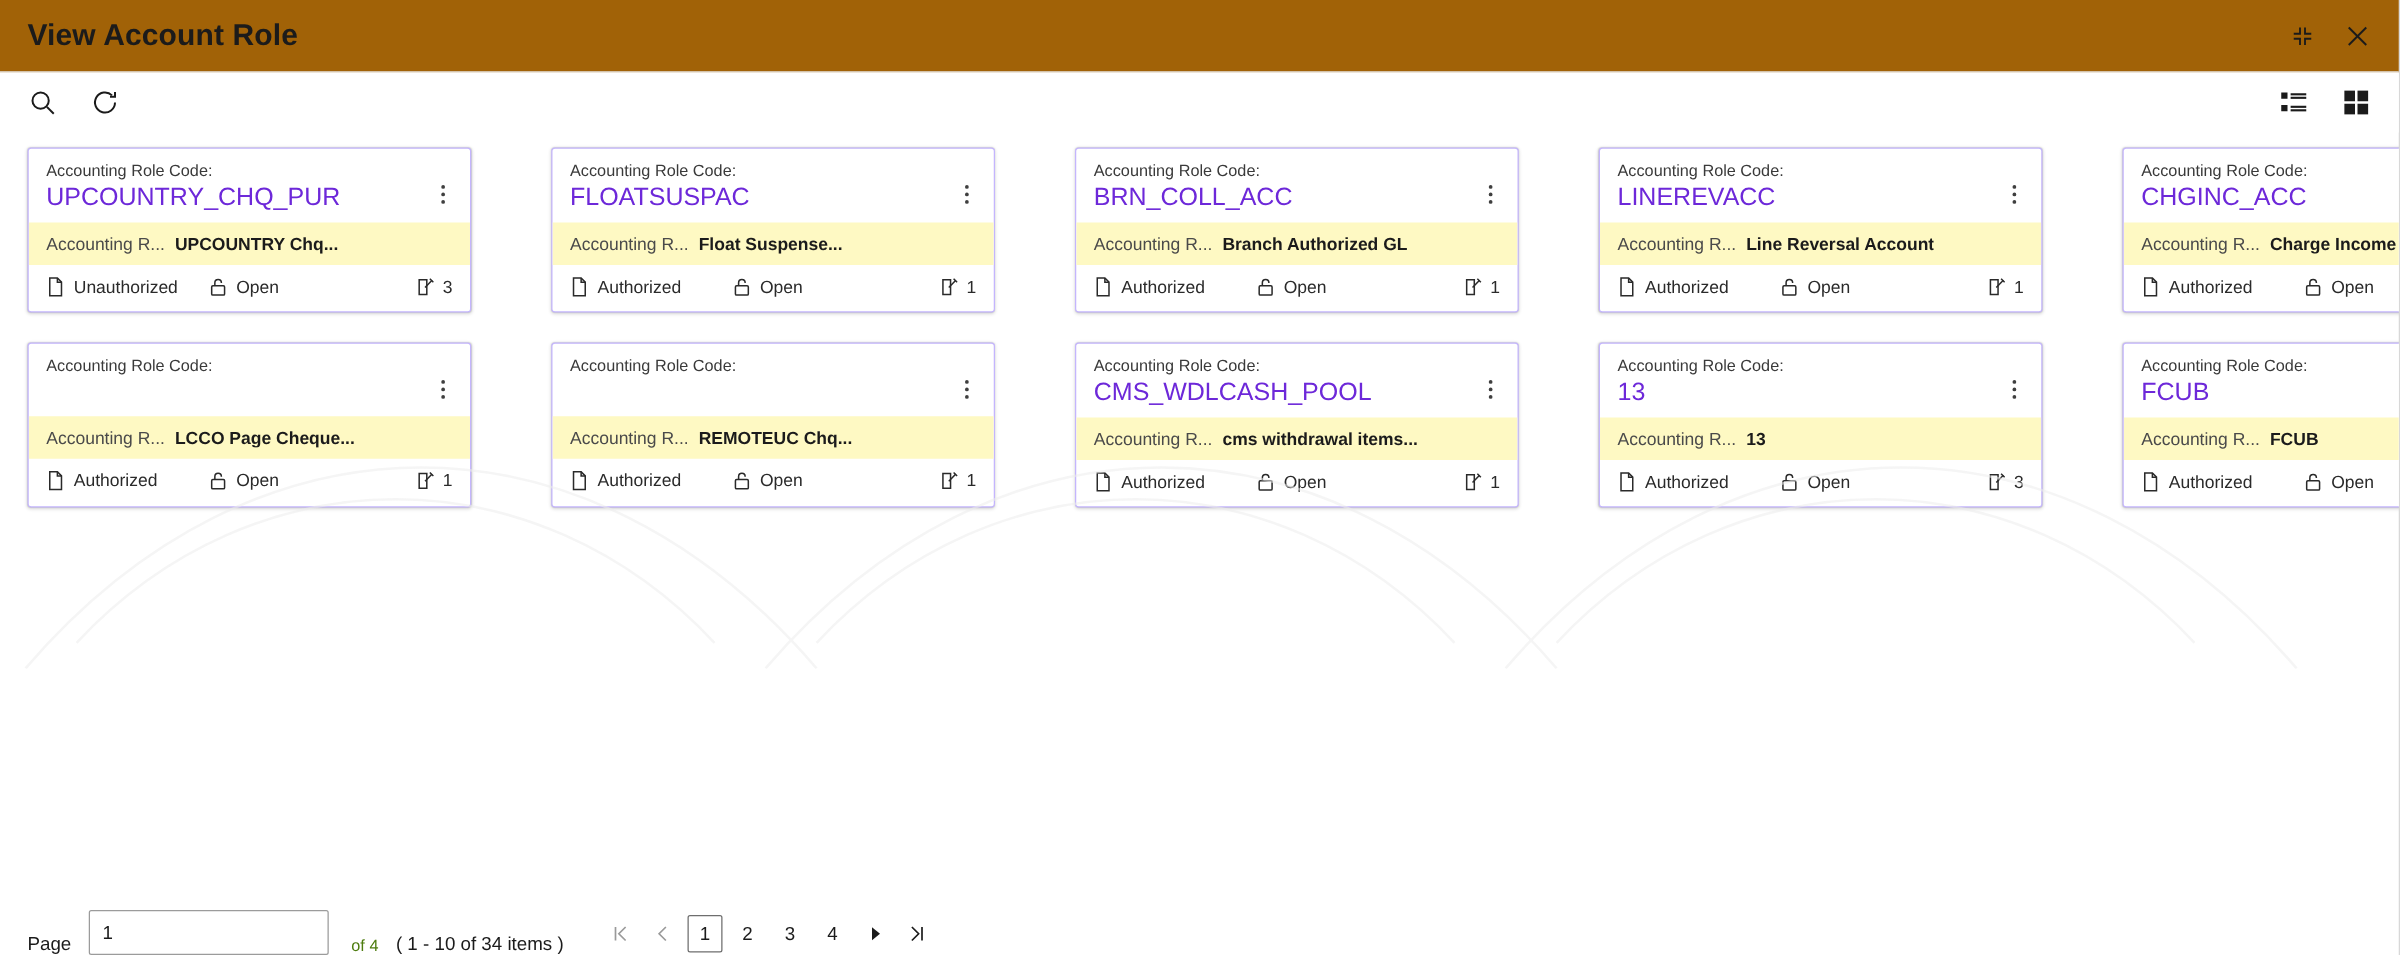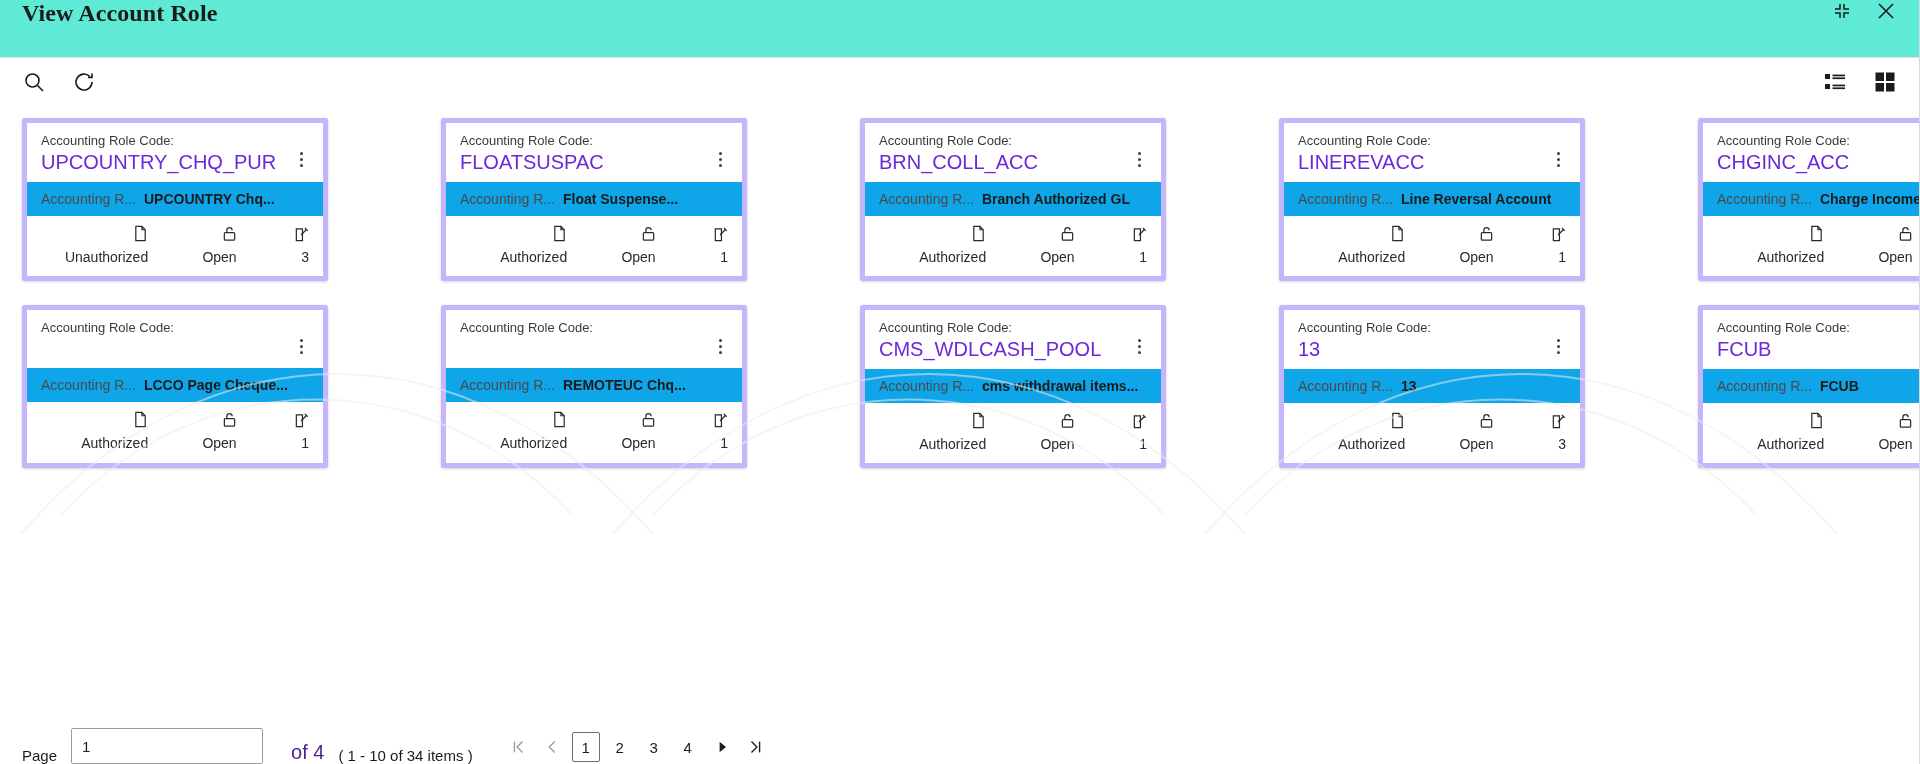--- a/index.html
+++ b/index.html
@@ -15,25 +15,24 @@
     width: 1920px; height: 764px;
     display: flex; flex-direction: column;
     background: #ffffff;
     border-right: 1px solid #d8d8d8;
     position: relative;
   }
   
   .titlebar {
     height: 58px;
     flex: 0 0 58px;
-    display: flex; align-items: flex-start;
+    display: flex; align-items: center;
     padding: 0 22px 0 22px;
     border-bottom: 1px solid #e3e3e3;
-    background: #5eead4;
-    font-family: Liberation Serif, serif;
+    background: #a16207;
   }
   .title {
     font-size: 24px;
     font-weight: bold;
     letter-spacing: .1px;
     color: #1b1b1b;
   }
   .titlebar-actions {
     margin-left: auto;
     display: flex; align-items: center; gap: 22px;
@@ -58,23 +57,23 @@
     position: relative;
     overflow: hidden;
   }
   .cards-grid {
     display: grid;
     grid-template-columns: repeat(5, 355px);
     gap: 24px 64px;
     align-content: start;
   }
   .card {
-    width: 306px;
+    width: 355px;
     background: #ffffff;
-    border: 5px solid #c4b5fd;
+    border: 1px solid #c4b5fd;
     border-radius: 3px;
     box-shadow: 0 1px 3px rgba(0,0,0,.16), 0 0 1px rgba(0,0,0,.12);
     overflow: hidden;
   }
   .card-head {
     padding: 10px 14px 8px 14px;
     display: flex;
     align-items: flex-start;
     min-height: 58px;
   }
@@ -98,41 +97,41 @@
     flex: 0 0 auto;
     width: 16px; height: 24px;
     margin-top: 14px;
     display: flex; flex-direction: column;
     align-items: center; justify-content: center;
     gap: 3px;
     cursor: pointer;
   }
   .kebab i { width: 3px; height: 3px; border-radius: 50%; background: #3f3f3f; display: block; }
   .card-sub {
-    background: #0ea5e9;
+    background: #fef9c3;
     padding: 9px 14px;
     display: flex; 
     gap: 8px;
     font-size: 14px;
     white-space: nowrap;
     overflow: hidden;
   }
   .card-sub .k { color: #4a4a4a; flex: 0 0 auto; }
   .card-sub .v {
     font-weight: bold; color: #1b1b1b;
     overflow: hidden; text-overflow: ellipsis; white-space: nowrap;
   }
   .card-foot {
     display: flex; align-items: center;
     padding: 9px 14px 11px 14px;
     font-size: 14px;
     color: #2a2a2a;
     gap: 0;
   }
-  .foot-item { display: flex; align-items: flex-end; gap: 7px; flex-direction: column; }
+  .foot-item { display: flex; align-items: flex-start; gap: 7px; }
   .foot-item.status { flex: 0 0 40%; }
   .foot-item.record { flex: 0 0 33%; }
   .foot-item.mods { flex: 1 1 auto; justify-content: flex-end; gap: 6px; }
   .foot-ic { width: 15px; height: 17px; display: block; flex: 0 0 auto; }
   
   .pagination {
     flex: 0 0 auto;
     height: 96px;
     display: flex; align-items: flex-end;
     padding: 0 22px;
@@ -142,21 +141,21 @@
   .page-input {
     width: 192px; height: 36px;
     border: 1px solid #9b9b9b;
     border-radius: 2px;
     font-size: 15px;
     font-family: "Liberation Sans", sans-serif;
     padding: 0 10px;
     color: #1b1b1b;
     background: #fff;
   }
-  .page-of { font-size: 20px; margin-left: 28px; color: #4c1d95; }
+  .page-of { font-size: 13px; margin-left: 18px; color: #4d7c0f; }
   .page-count { font-size: 15px; margin-left: 14px; color: #1b1b1b; }
   .pager { display: flex; align-items: center; margin-left: 28px; gap: 0; }
   .pg-arrow {
     width: 34px; height: 34px;
     display: flex; align-items: center; justify-content: center;
     cursor: pointer; color: #1b1b1b;
   }
   .pg-arrow.disabled { color: #9a9a9a; }
   .pg-num {
     min-width: 28px; height: 30px;

